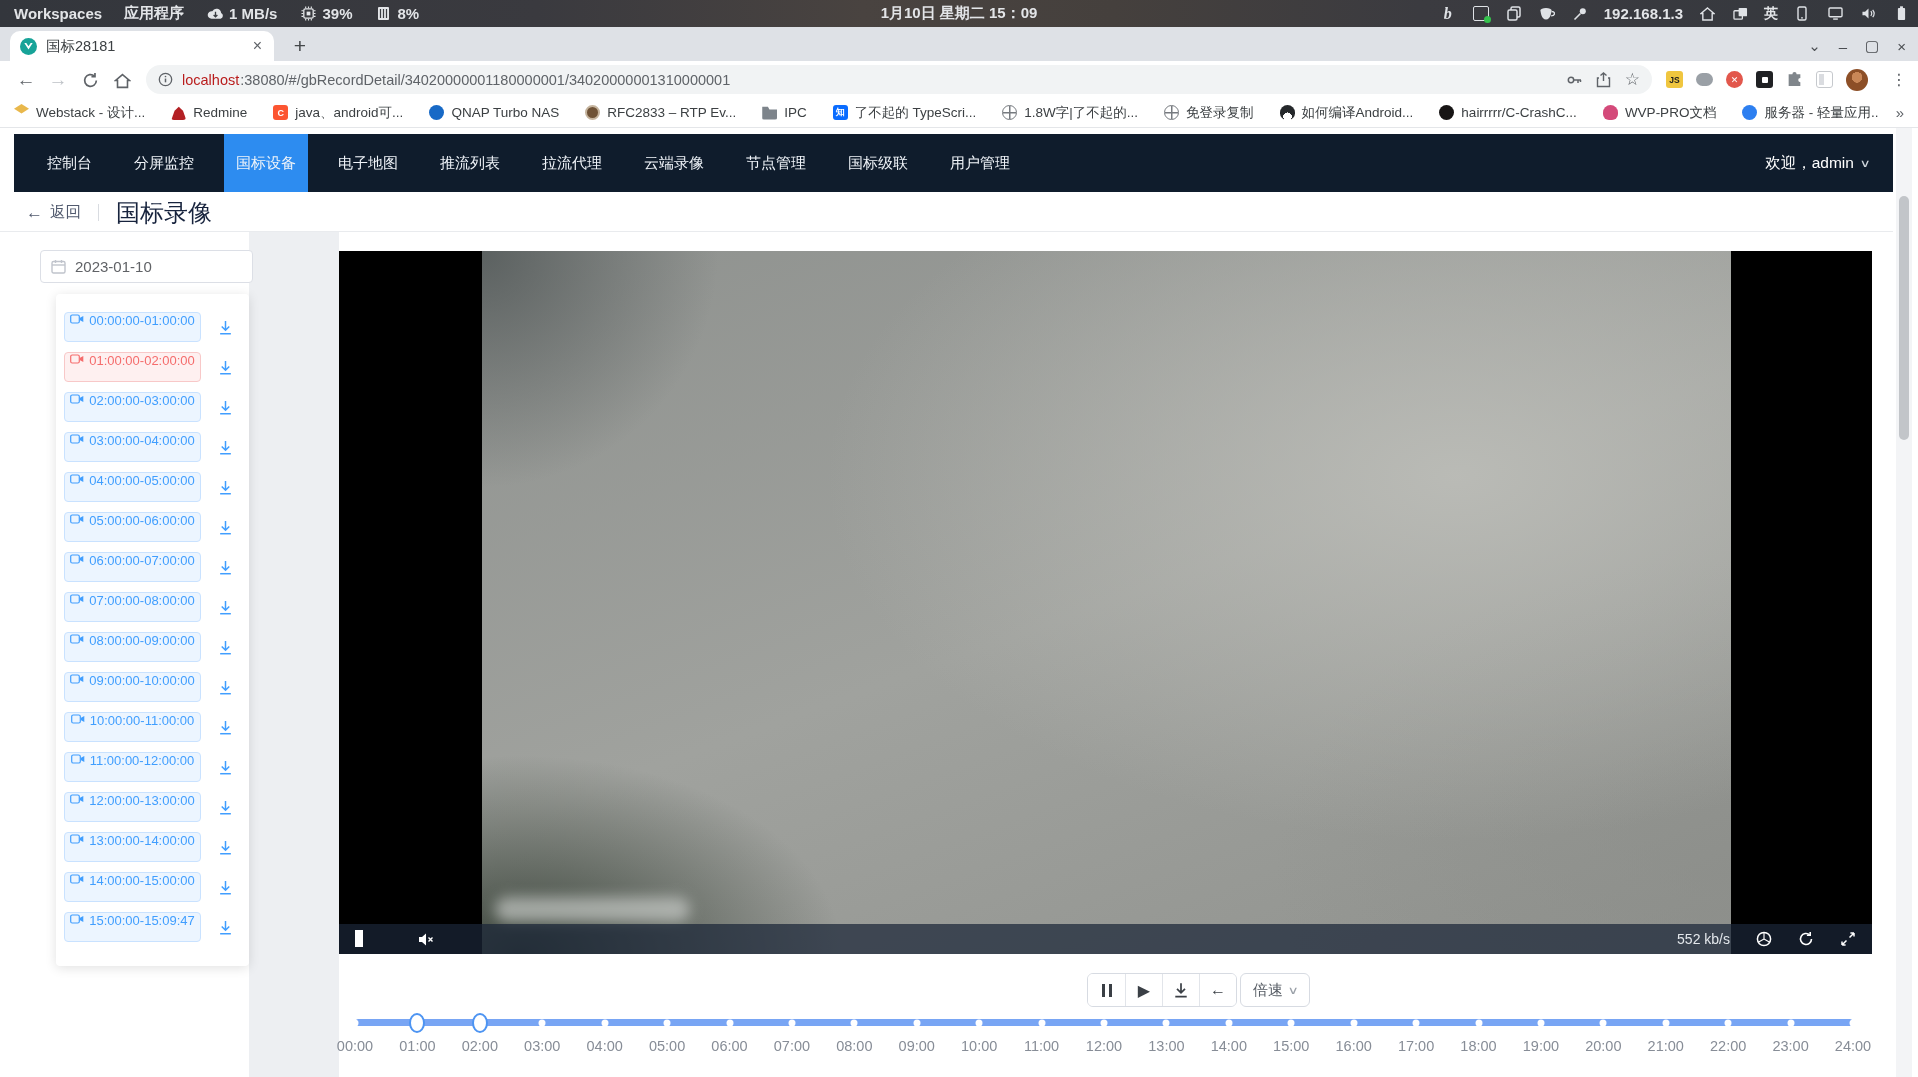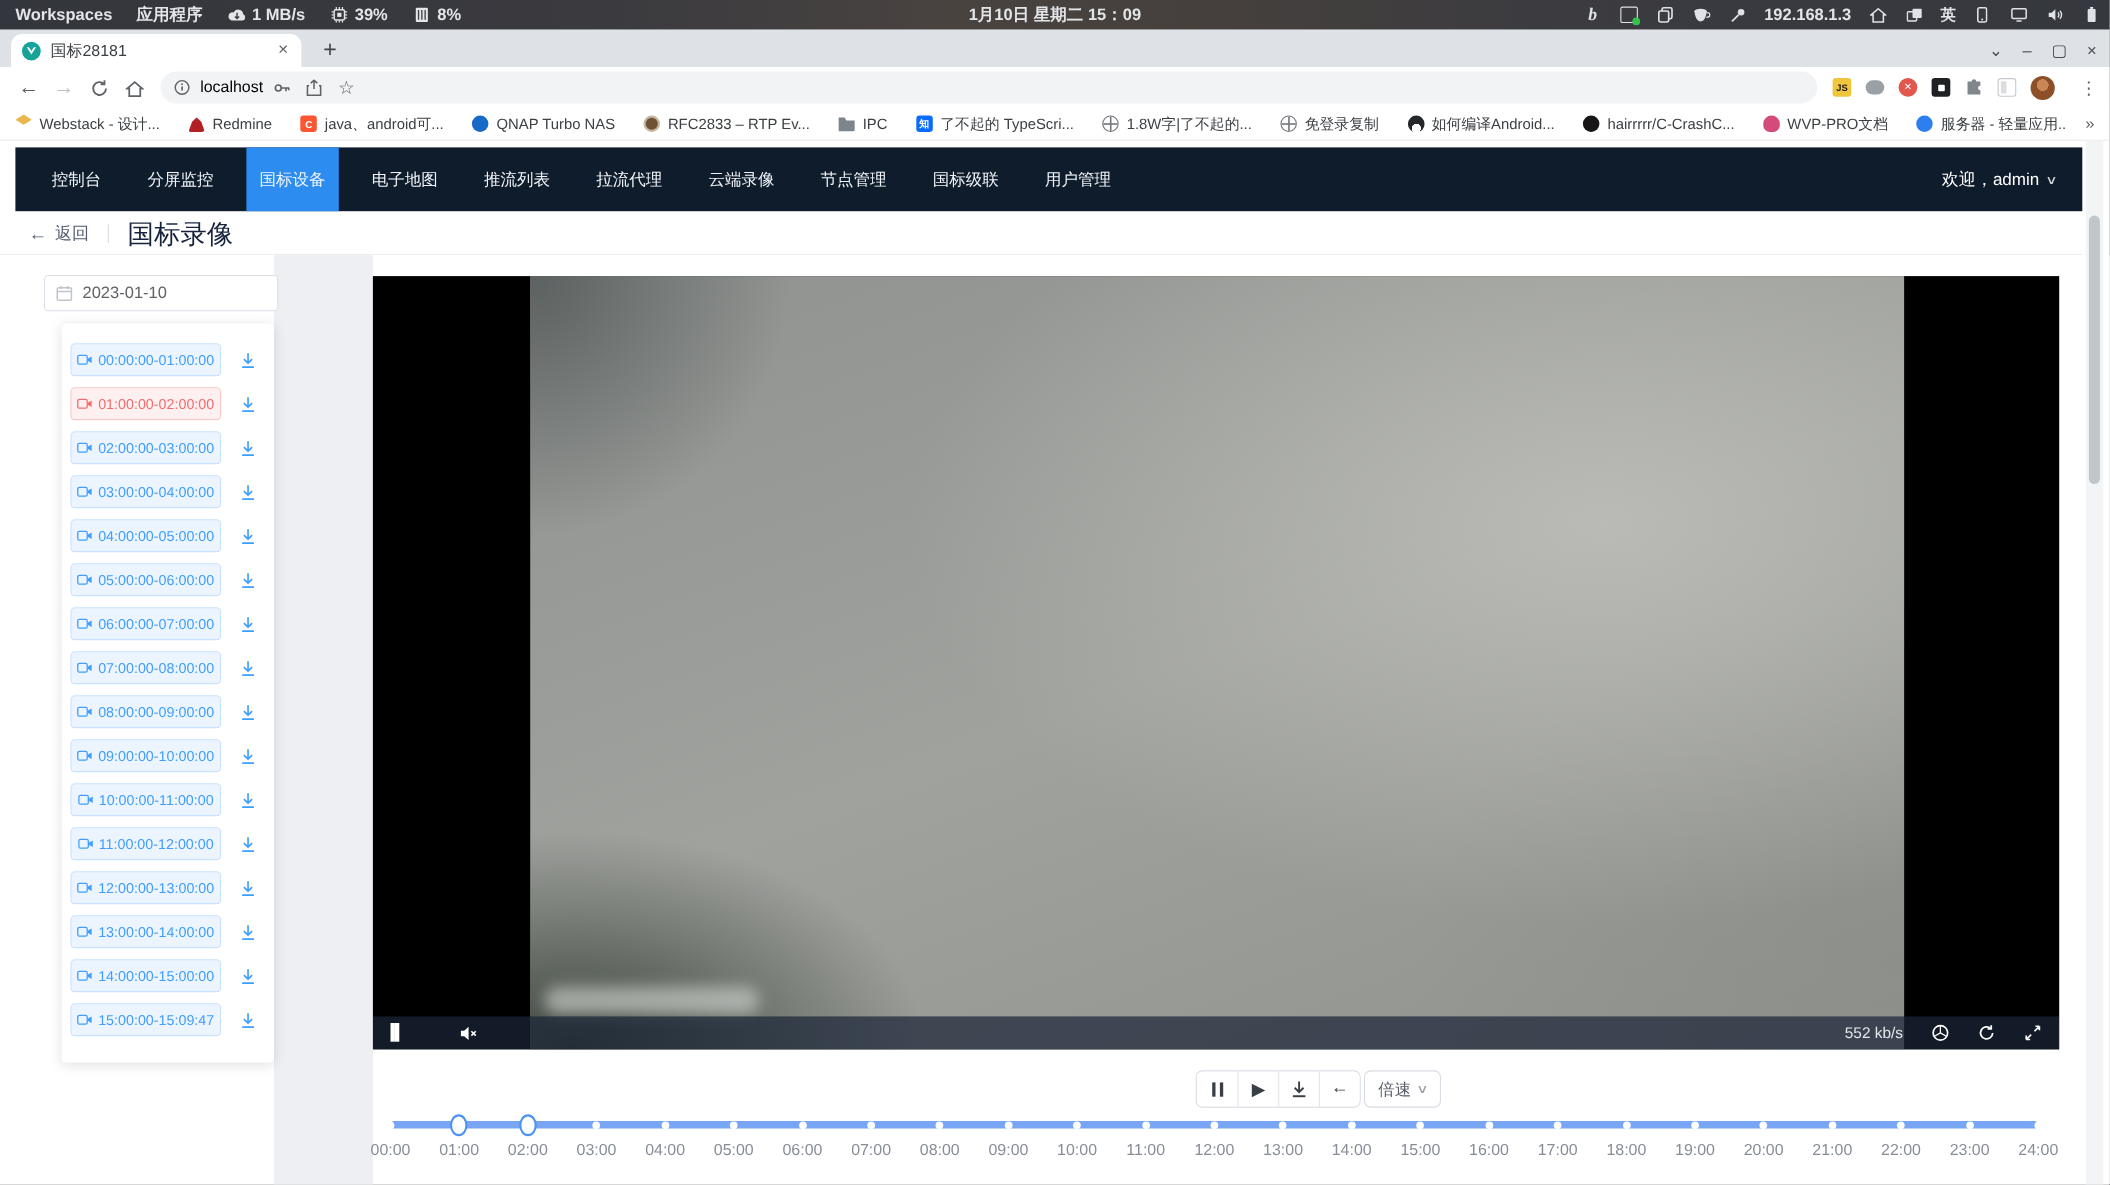--- a/index.html
+++ b/index.html
@@ -31,21 +31,21 @@
   .tab-close{color:#5f6368;font-size:16px;line-height:1;padding:0 2px;}
   .newtab{margin-left:14px;margin-bottom:4px;color:#44474a;font-size:21px;line-height:22px;width:24px;text-align:center;}
   .winctl{margin-left:auto;display:flex;align-items:center;gap:18px;padding:0 12px 6px 0;color:#4a4d51;font-size:15px;}
 
   
   .urlbar{position:absolute;left:0;top:61px;width:100%;height:37px;background:#fff;display:flex;align-items:center;padding:0 10px;box-sizing:border-box;}
   .navbtn{width:26px;text-align:center;font-size:19px;color:#5f6368;margin:0 3px;flex:none;}
   .navbtn.disabled{color:#bdc1c6;}
   .omnibox{margin-left:8px;height:29px;flex:none;width:1506px;background:#f1f3f4;border-radius:15px;
     display:flex;align-items:center;padding:0 12px;box-sizing:border-box;gap:9px;font-size:14.5px;}
-  .omni-host{color:#000000;}
+  .omni-host{color:#b91c1c;}
   .omni-rest{color:#5f6368;white-space:nowrap;overflow:hidden;flex:1;}
   .omni-right{display:flex;align-items:center;gap:14px;color:#5f6368;}
   .ext-row{display:flex;align-items:center;gap:13px;margin-left:14px;}
   .ext{width:17px;height:17px;border-radius:3px;display:flex;align-items:center;justify-content:center;font-size:8.5px;font-weight:700;}
   .ext.js{background:#f0c63f;color:#1c1c1c;}
   .ext.capsule{background:#9aa0a6;border-radius:8px;height:13px;}
   .ext.redc{background:#e2574c;border-radius:50%;color:#fff;font-size:9px;}
   .ext.blacksq{background:#202124;}
   .ext.blacksq::after{content:"";width:6px;height:6px;background:#fff;border-radius:1px;}
   .ext.panelw{background:#fff;border:1px solid #c6c9cd;box-sizing:border-box;}
@@ -98,21 +98,21 @@
   .gutter{position:absolute;left:249px;top:0;width:90px;height:845px;background:#edeff2;}
 
   
   .date-input{position:absolute;left:40px;top:18px;width:213px;height:33px;border:1px solid #dcdfe6;border-radius:4px;
     background:#fff;display:flex;align-items:center;gap:9px;padding:0 10px;box-sizing:border-box;font-size:15px;color:#606266;}
 
   
   .rec-panel{position:absolute;left:56px;top:62px;width:193px;height:672px;background:#fff;border-radius:4px;
     box-shadow:0 2px 12px rgba(0,0,0,.12);padding-top:18px;box-sizing:border-box;overflow:hidden;}
   .rec-row{display:flex;align-items:center;gap:15px;padding-left:8px;height:30px;margin-bottom:10px;}
-  .rec-btn{display:flex;align-items:center;justify-content:center;gap:5px;width:137px;height:30px;border-radius:4px;
+  .rec-btn{display:flex;justify-content:center;gap:5px;width:137px;height:30px;border-radius:4px;
     background:#ecf5ff;border:1px solid #c9e2ff;color:#409eff;font-size:13px;font-family:inherit;box-sizing:border-box;padding:0;cursor:pointer;}
   .rec-row.danger .rec-btn{background:#fef0f0;border-color:#f8c8c8;color:#f56c6c;}
   .rec-btn .cam{flex:none;}
   .rec-dl{background:none;border:none;padding:0;width:18px;height:18px;display:flex;align-items:center;justify-content:center;cursor:pointer;}
 
   
   .video-wrap{position:absolute;left:339px;top:19px;width:1533px;height:703px;background:#000;overflow:hidden;}
   .video-img{position:absolute;left:143px;top:0;width:1249px;height:703px;
     background:
       radial-gradient(900px 520px at 78% 32%,rgba(187,188,183,.95),rgba(187,188,183,0) 70%),
@@ -300,20 +300,21 @@
     </span>
     <div class="omnibox" data-name="address-bar">
       <span data-name="site-info-icon">
         <svg width="15" height="15" viewBox="0 0 16 16">
             <circle cx="8" cy="8" r="6.6" fill="none" stroke="#5f6368" stroke-width="1.4"></circle>
             <path d="M8 7v4" stroke="#5f6368" stroke-width="1.6"></path>
             <circle cx="8" cy="4.8" r=".9" fill="#5f6368"></circle>
           </svg>
       </span>
       <span class="omni-host" data-name="url-host">localhost</span>
+        <span class="omni-rest" data-name="url-path" style="margin-left:-8px;">:38080/#/gbRecordDetail/34020000001180000001/34020000001310000001</span>
       <span class="omni-right">
         <span data-name="password-key-icon">
           <svg width="16" height="16" viewBox="0 0 16 16">
               <circle cx="5" cy="8" r="2.7" fill="none" stroke="#5f6368" stroke-width="1.5"></circle>
               <path d="M7.7 8H15M12 8v3M14.5 8v2" stroke="#5f6368" stroke-width="1.5" fill="none"></path>
             </svg>
         </span>
         <span data-name="share-icon">
           <svg width="15" height="16" viewBox="0 0 15 16">
               <path d="M7.5 1v8M4.5 3.5L7.5 1l3 2.5" stroke="#5f6368" stroke-width="1.4" fill="none"></path>

